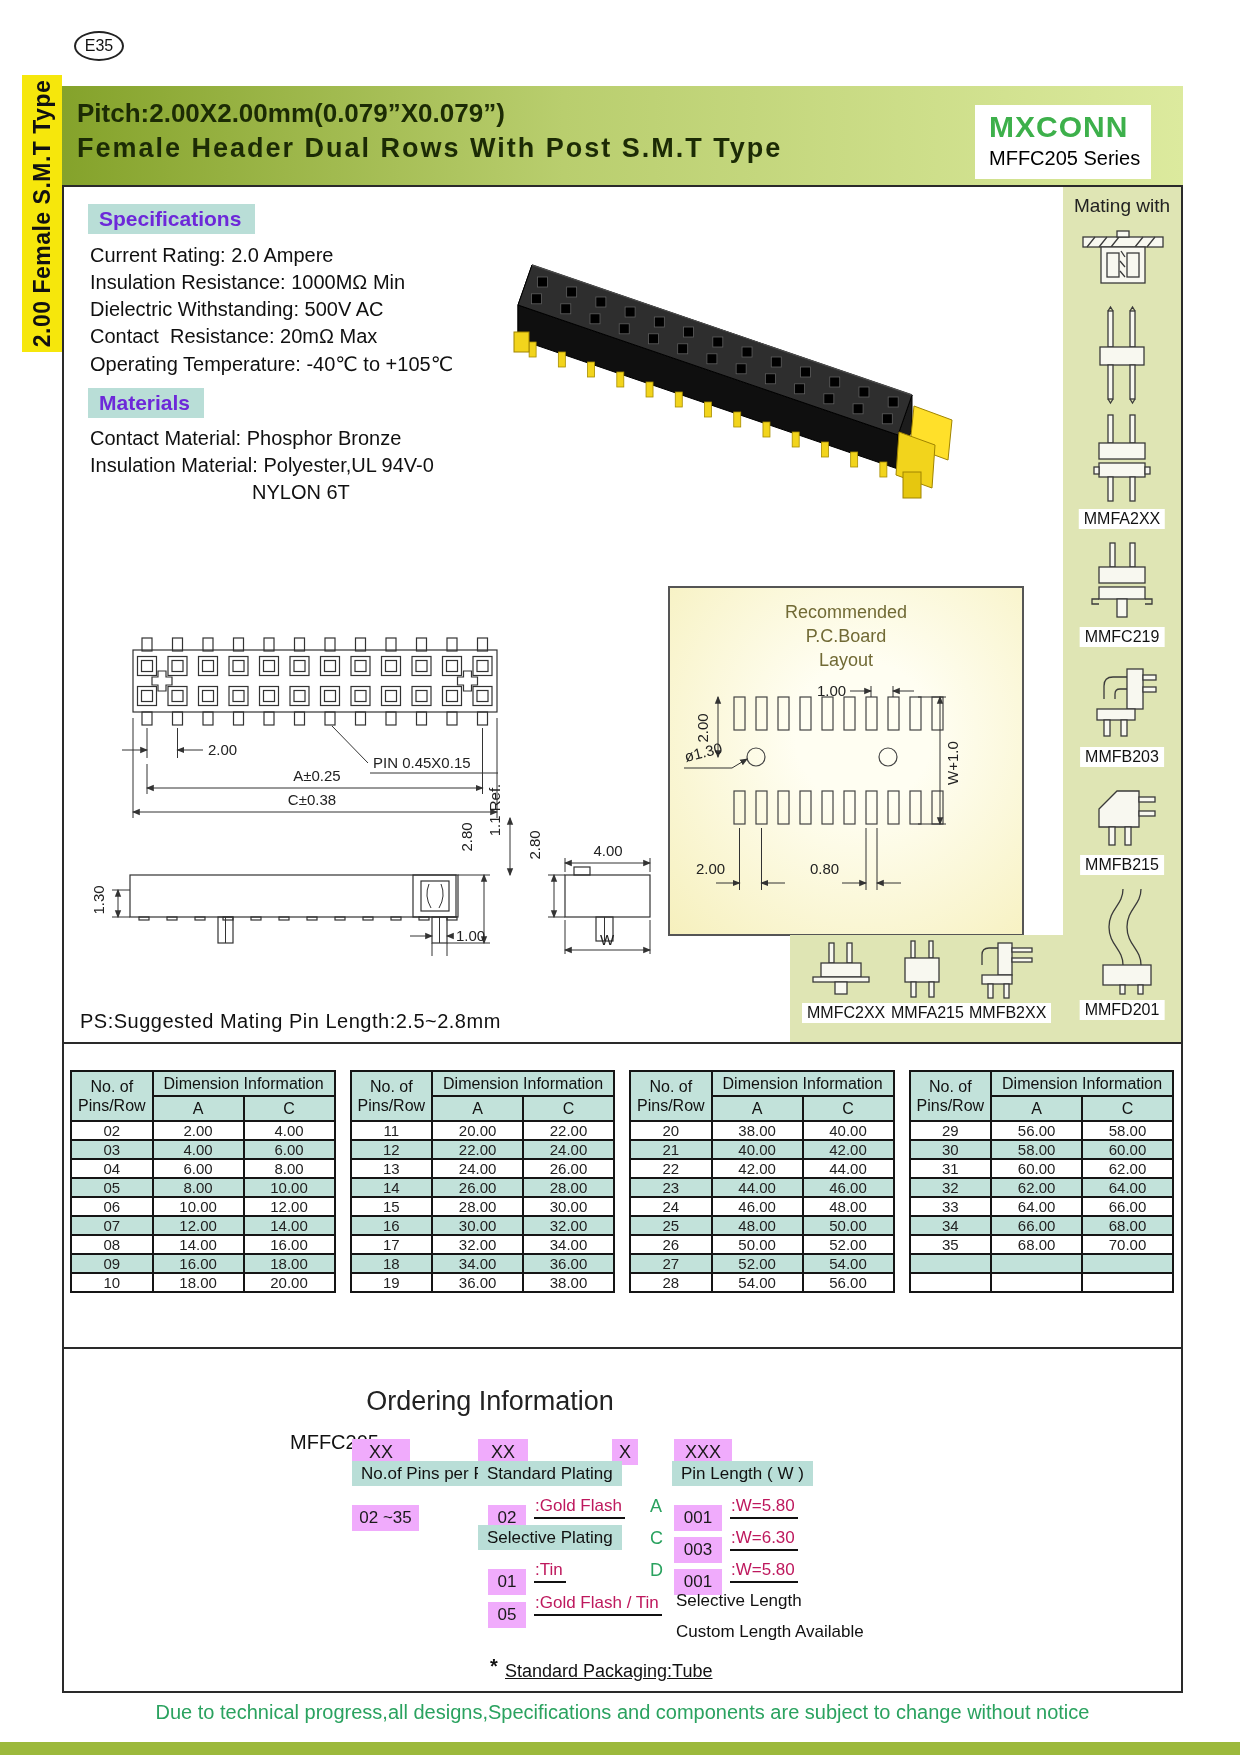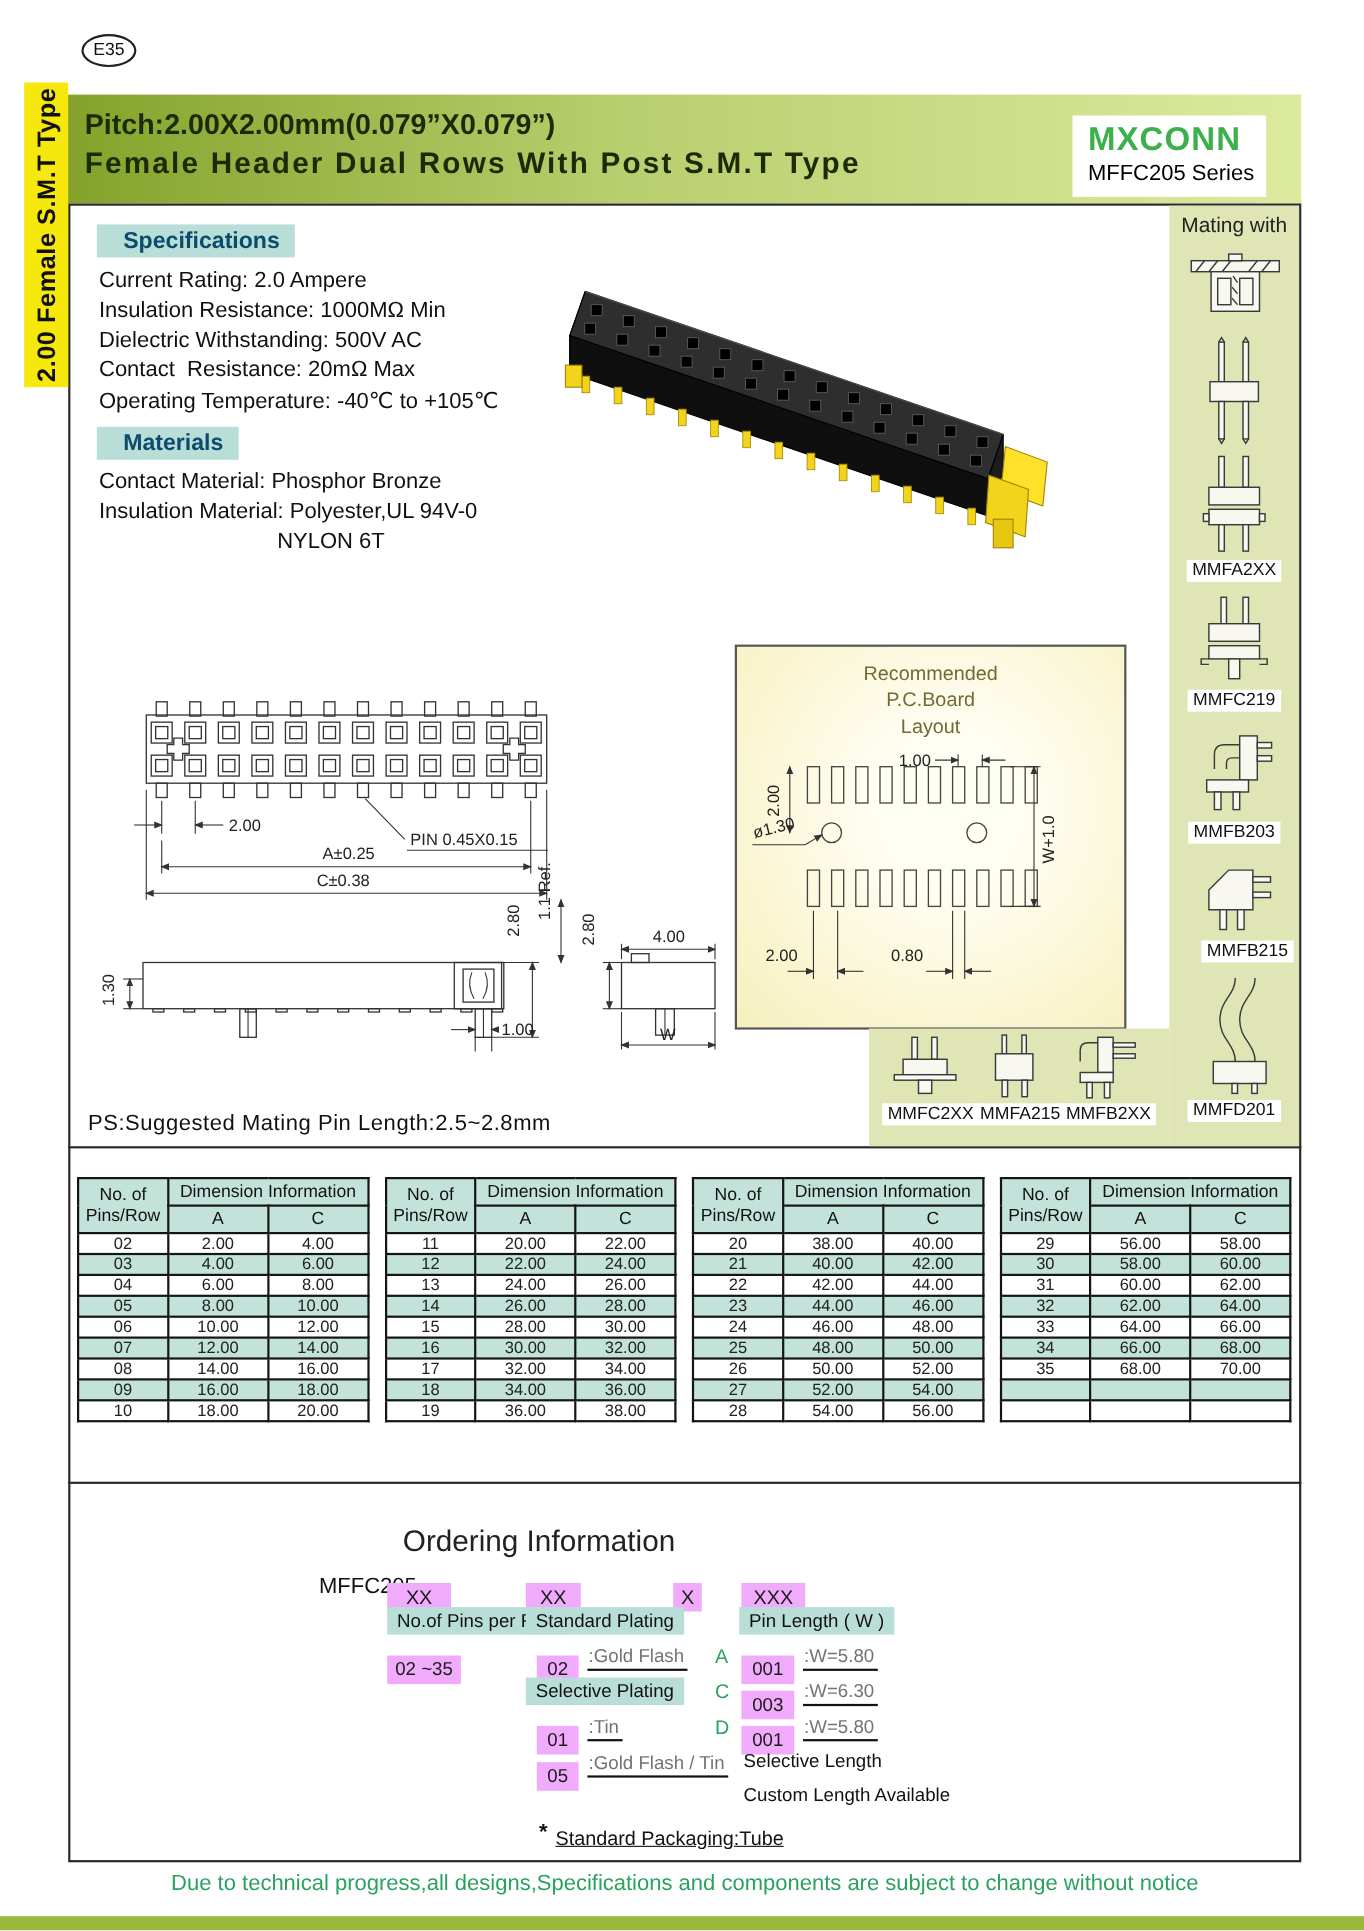--- a/index.html
+++ b/index.html
@@ -16,21 +16,21 @@
           background:linear-gradient(90deg,#84a22a,#b9ce6e 45%,#dcea9e); }
   .band-l1 { left:77px; top:98px; font-size:26px; font-weight:bold; color:#1c2b05; }
   .band-l2 { left:77px; top:133px; font-size:27px; font-weight:bold; letter-spacing:2px; color:#1c2b05; }
   .brand-box { left:975px; top:105px; width:176px; height:74px; background:#fff; padding:5px 0 0 14px; z-index:2; }
   .brand { font-size:30px; font-weight:bold; color:#3db04b; letter-spacing:1px; }
   .series { font-size:20px; color:#000; margin-top:3px; }
   
   .main-border { left:62px; top:185px; width:1121px; height:1508px; border:2px solid #2a2a2a; }
   .divider { left:62px; width:1121px; height:2px; background:#2a2a2a; }
   
-  .sec-head { background:#b9ded7; font-weight:bold; font-size:21px; color:#0c4a6e; padding:3px 14px 3px 24px; }
+  .sec-head { background:#b9ded7; font-weight:bold; font-size:21px; color:#6d28d9; padding:3px 14px 3px 11px; }
   .body-line { font-size:20px; color:#101010; white-space:pre; }
   .ps { left:80px; top:1010px; font-size:20px; color:#111; letter-spacing:0.5px; }
   
   .mating-panel { left:1063px; top:187px; width:118px; height:855px; background:#dfe5b4; }
   .mating-strip { left:790px; top:935px; width:273px; height:107px; background:#dfe5b4; }
   .mating-title { width:100%; text-align:center; top:8px; font-size:19px; color:#222; }
   .mlabel { background:#fff; font-size:16px; padding:1px 5px; color:#111; white-space:nowrap; }
   .center-x { left:50%; transform:translateX(-50%); }
   
   .pcb { left:668px; top:586px; width:356px; height:350px;
@@ -49,21 +49,21 @@
   .dim-table th, .dim-table td { border:2px solid #151515; text-align:center; }
   .dim-table thead th { background:#c2e2da; font-weight:normal; font-size:16px; height:25px; padding:0; color:#111; }
   .dim-table .th-pins { line-height:19px; }
   .c-pins { width:31%; } .c-a { width:34.5%; } .c-c { width:34.5%; }
   .dim-table td { font-size:15px; height:19px; padding:0; color:#222; }
   .dim-table tr.alt td { background:#c2e2da; }
   
   .ord-title { left:180px; top:1386px; width:620px; text-align:center; font-size:27px; color:#222; }
   .gchip { background:#f0abfc; text-align:center; font-size:18px; height:26px; line-height:26px; color:#1a1a1a;margin-top:12px; }
   .tlabel { background:#b9ded7; font-size:17px; height:25px; line-height:25px; padding:0 9px; color:#111; white-space:nowrap; }
-  .odesc { font-size:17px; color:#737373; border-bottom:2px solid #111; padding:0 3px 1px 1px; white-space:nowrap; }
+  .odesc { font-size:17px; color:#be185d; border-bottom:2px solid #111; padding:0 3px 1px 1px; white-space:nowrap; }
   .onote { font-size:17px; color:#111; white-space:nowrap; }
   .oletter { font-size:18px; color:#2aa25f; }
   .opart { font-size:20px; color:#111; }
   .star { font-size:20px; color:#111; font-weight:bold; }
   .pkg { font-size:18px; color:#111; }
   
   .footer { left:62px; top:1701px; width:1121px; text-align:center; font-size:20px; color:#2aa25f; }
   .bottombar { left:0; top:1742px; width:1240px; height:13px; background:#9cb93c; }
 </style>
 </head>
@@ -425,21 +425,21 @@
         <rect x="34" y="59" width="6" height="16" class="ic"></rect>
     </svg>
     <div class="abs mlabel center-x" style="top:560px;">MMFB203</div>
     <svg class="abs" style="left:22px;top:594px;" width="72" height="72" viewBox="0 0 72 72">
       <path d="M14,28 L32,10 H54 V46 H14 Z" class="ic"></path>
       <rect x="54" y="16" width="16" height="5" class="ic"></rect>
         <rect x="54" y="30" width="16" height="5" class="ic"></rect>
       <rect x="24" y="46" width="6" height="18" class="ic"></rect>
         <rect x="40" y="46" width="6" height="18" class="ic"></rect>
     </svg>
-    <div class="abs mlabel center-x" style="top:668px;margin-left:12px;">MMFB215</div>
+    <div class="abs mlabel center-x" style="top:668px;">MMFB215</div>
     <svg class="abs" style="left:18px;top:698px;" width="80" height="112" viewBox="0 0 80 112">
       <path d="M42,4 c0,16 -14,20 -14,38 c0,18 14,22 14,38" class="icl" stroke-width="2.4"></path>
       <path d="M60,4 c0,16 -14,20 -14,38 c0,18 14,22 14,38" class="icl" stroke-width="2.4"></path>
       <rect x="22" y="80" width="48" height="20" class="ic"></rect>
       <rect x="39" y="100" width="5" height="9" class="ic"></rect>
         <rect x="57" y="100" width="5" height="9" class="ic"></rect>
     </svg>
     <div class="abs mlabel center-x" style="top:813px;">MMFD201</div>
   </div>
 

